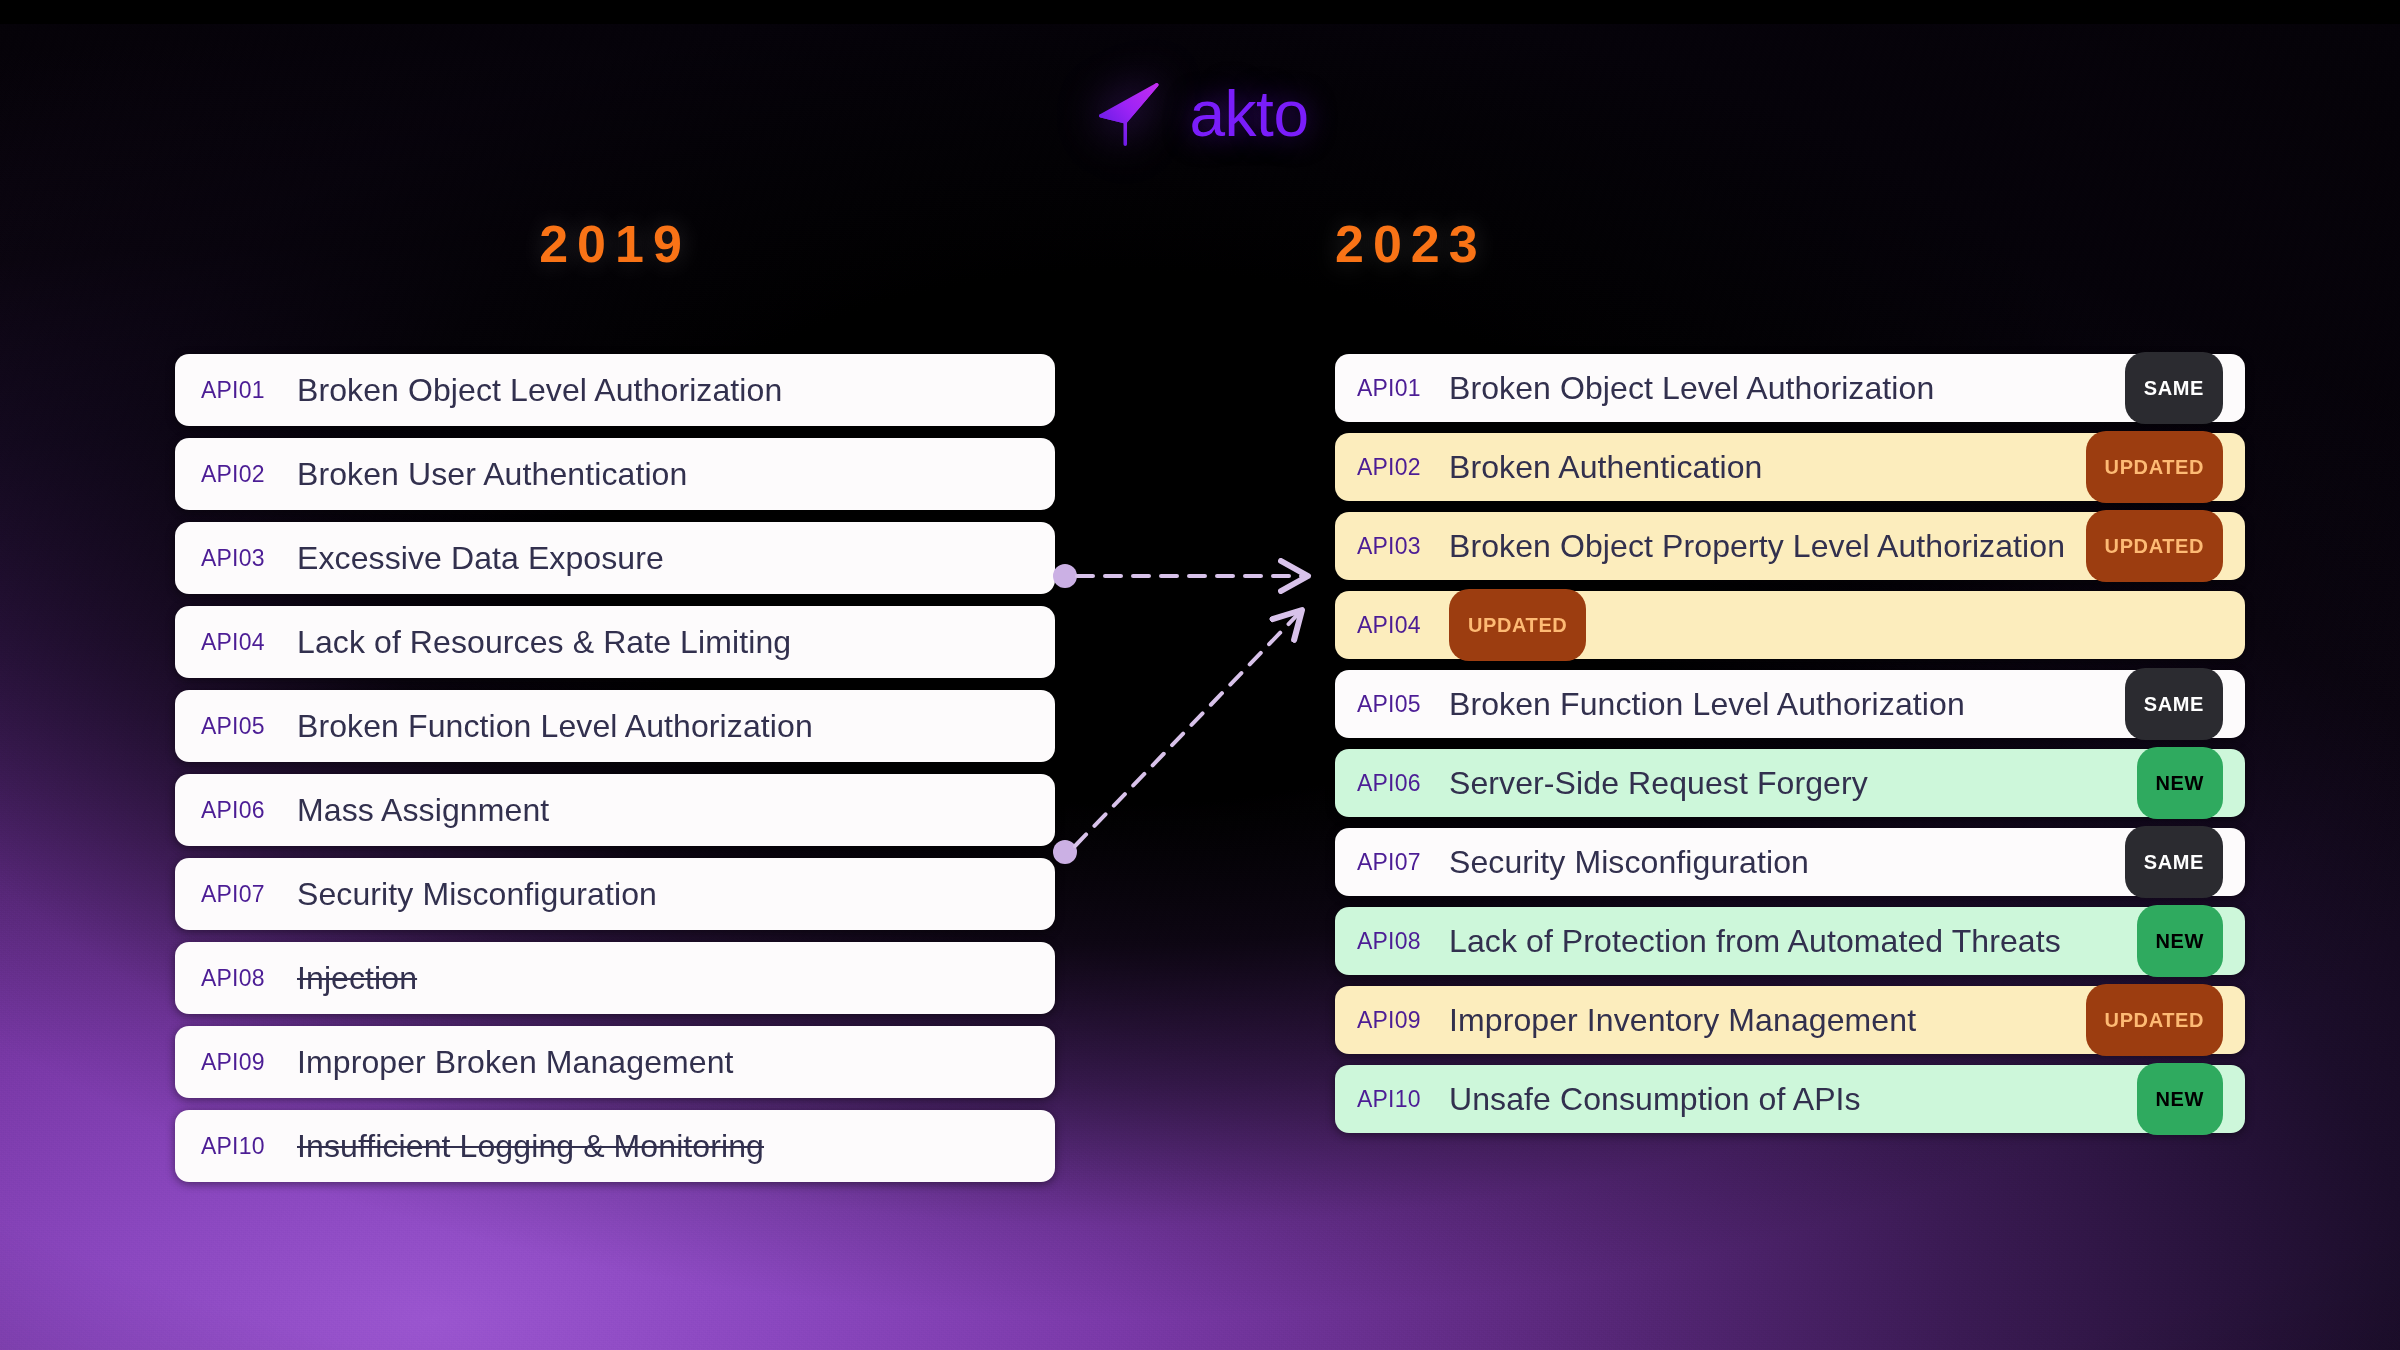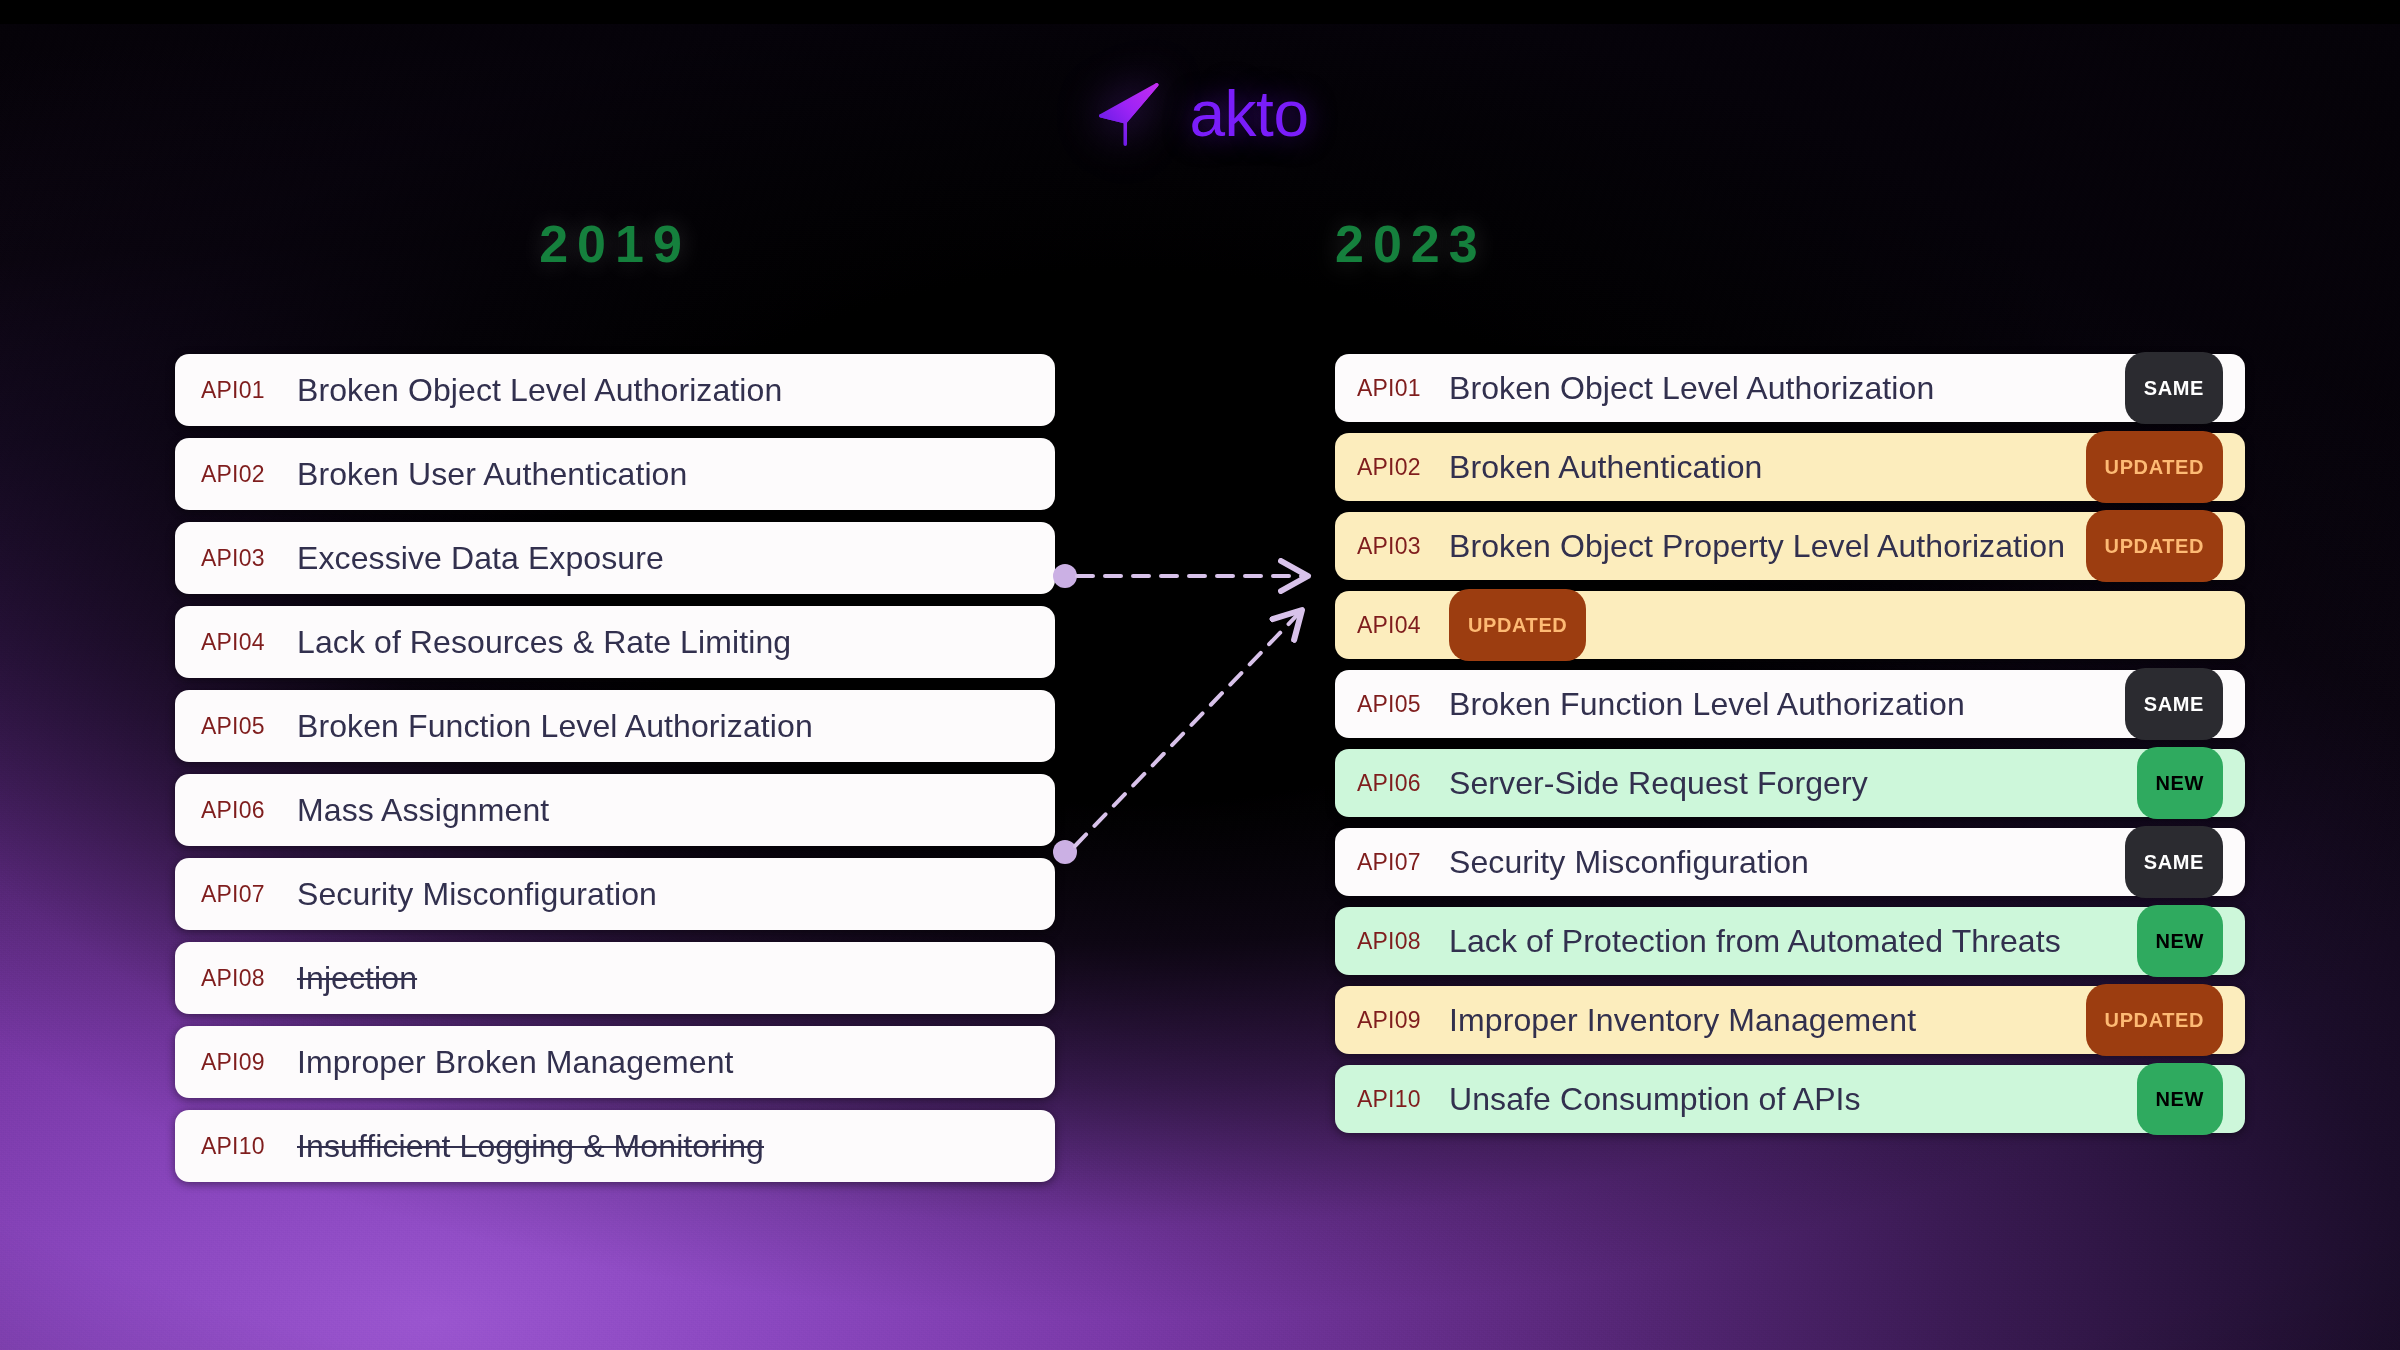--- a/index.html
+++ b/index.html
@@ -79,21 +79,21 @@
     text-shadow: 0 0 28px rgba(122,29,250,.5);
   }
 
   
   .year {
     position: absolute;
     top: 190px;
     font-size: 52px;
     font-weight: 700;
     letter-spacing: 9px;
-    color: #15803d;
+    color: #f97316;
     text-shadow: 0 0 26px rgba(255,255,255,.18);
   }
   .year-left  { left: 175px; width: 880px; text-align: center; }
   .year-right { left: 1335px; width: 910px; text-align: left; }
 
   
   .col {
     position: absolute;
     display: flex;
     flex-direction: column;
@@ -112,21 +112,21 @@
   .col-right .row { height: 68px; padding: 0 22px; }
 
   .row.bg-white { background: #fdfbfc; }
   .row.bg-amber { background: #fcedbd; }
   .row.bg-mint  { background: #cdf7da; }
 
   .api-id {
     flex: 0 0 auto;
     font-size: 23px;
     font-weight: 400;
-    color: #7f1d1d;
+    color: #4c1d95;
     letter-spacing: .2px;
   }
   .col-left .api-id  { width: 96px; }
   .col-right .api-id { width: 92px; }
 
   .api-title {
     flex: 1 1 auto;
     font-size: 32px;
     font-weight: 400;
     color: #32304e;

